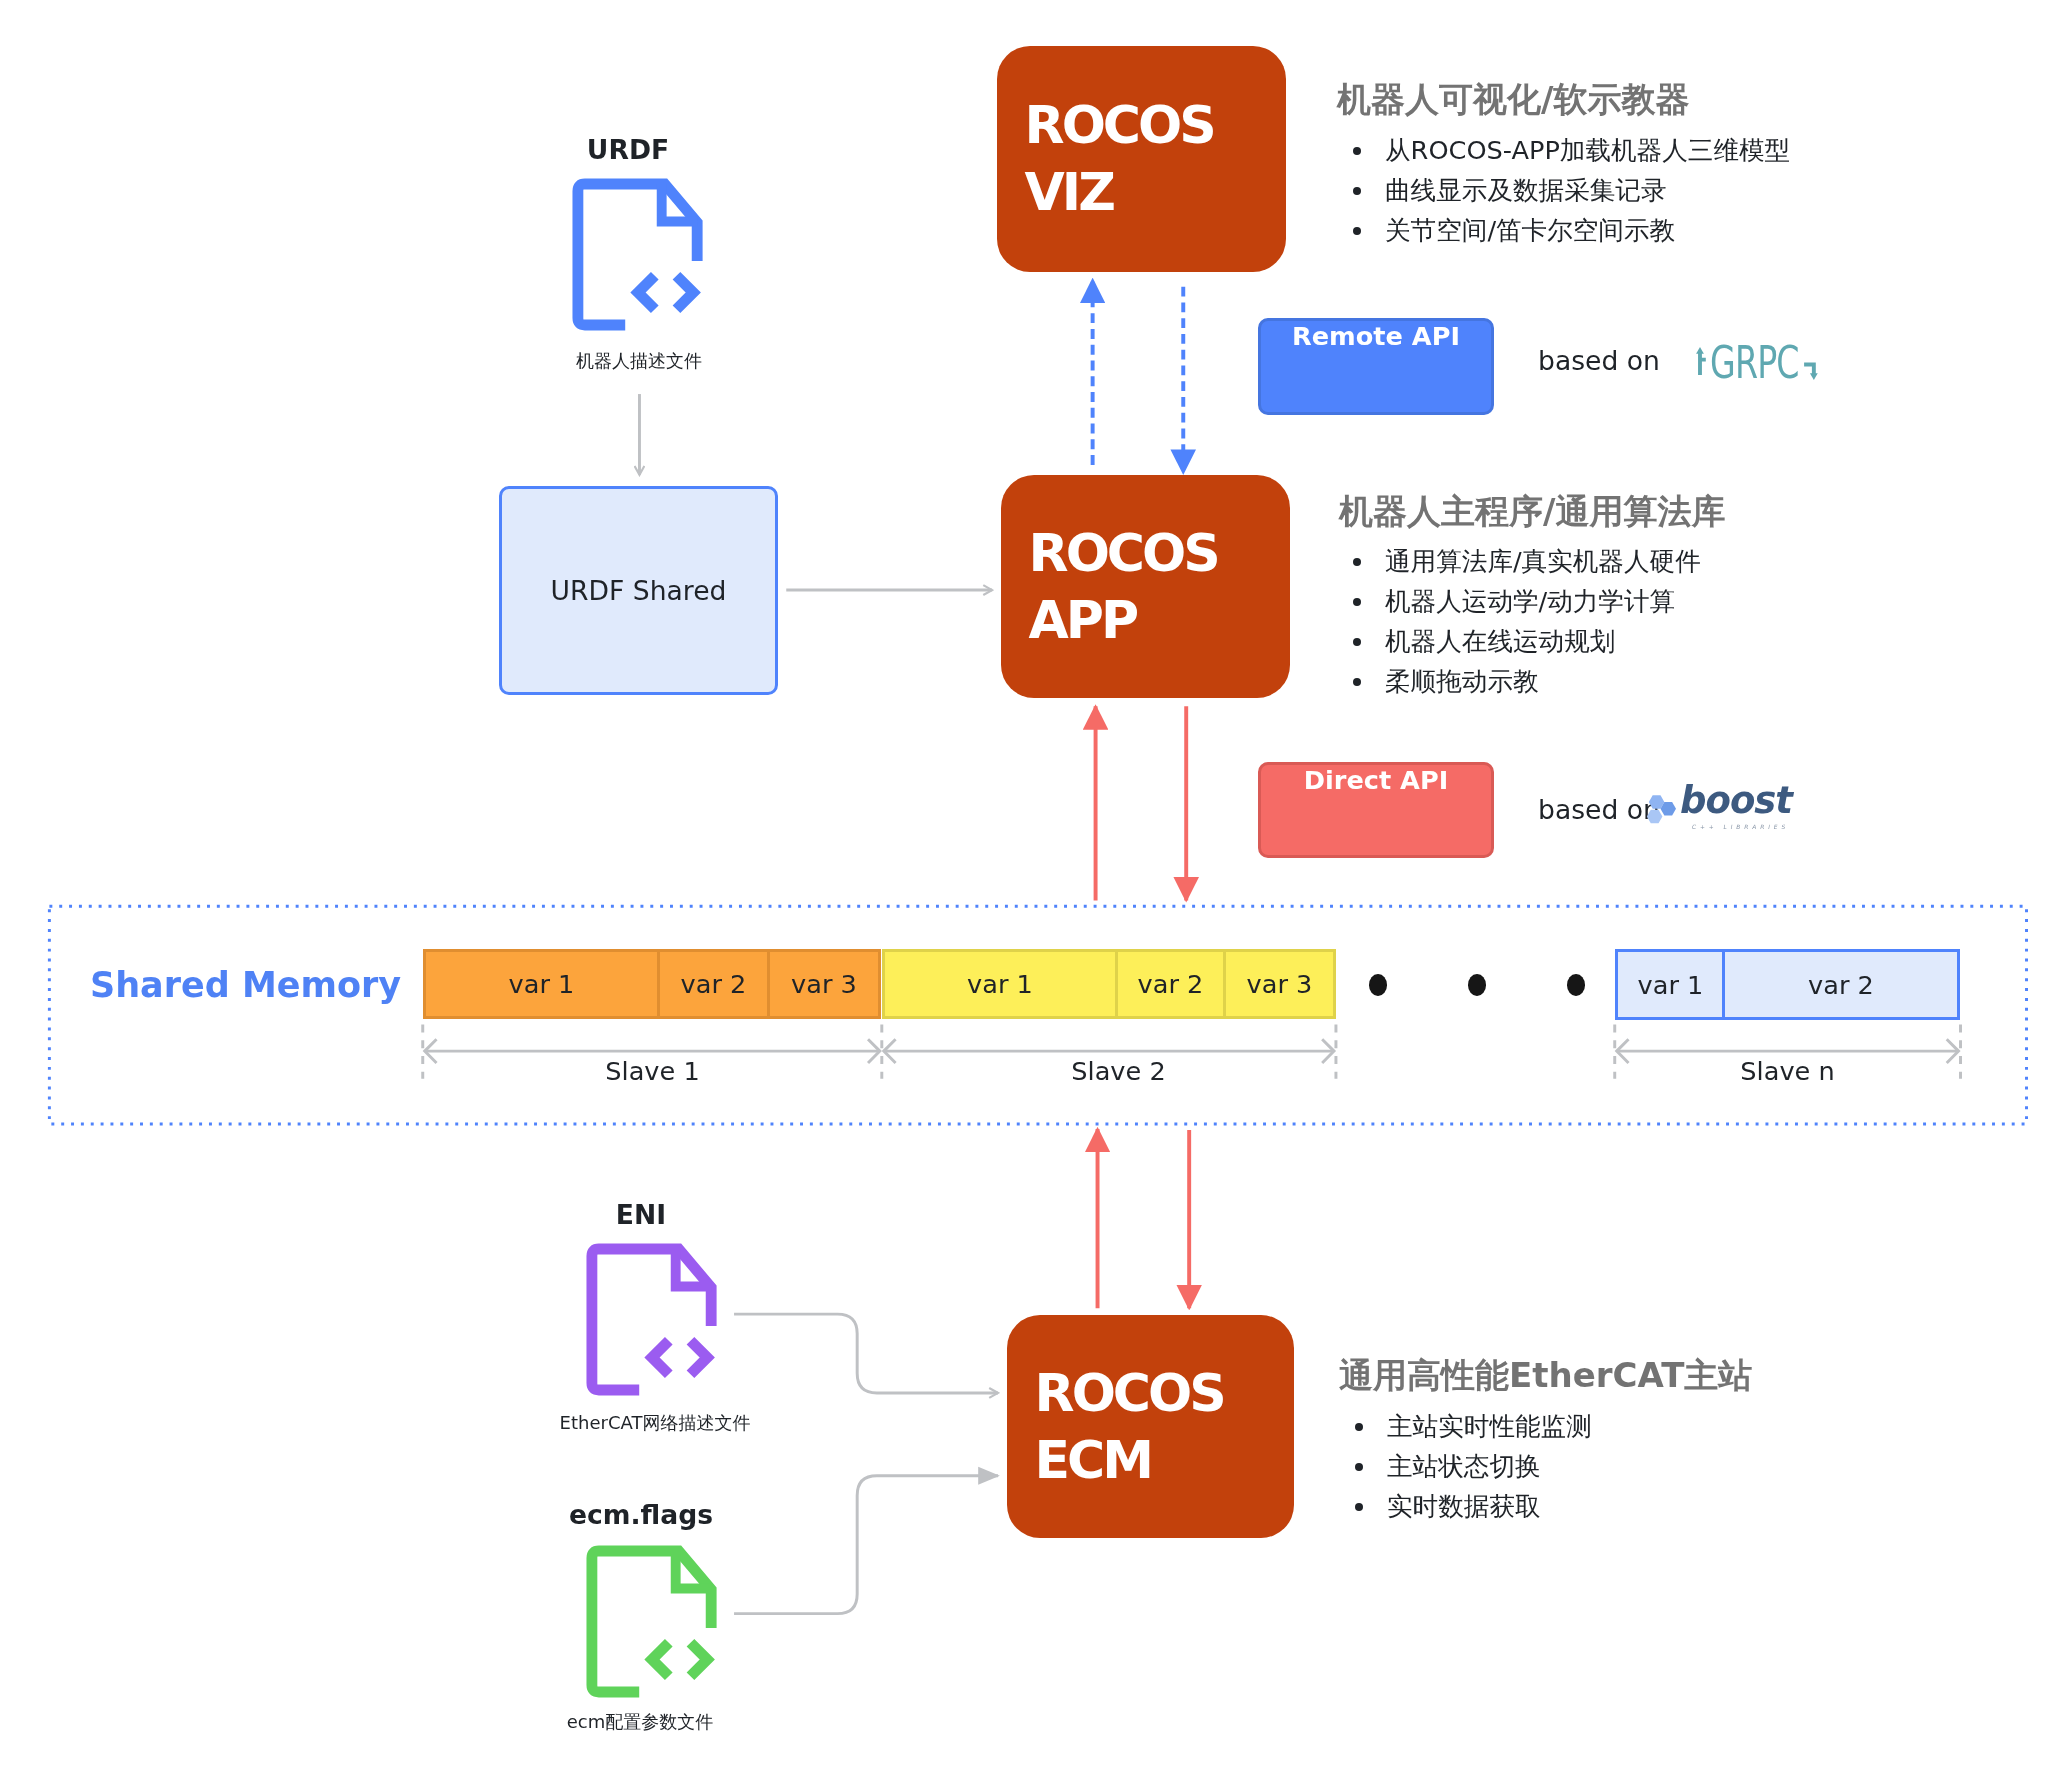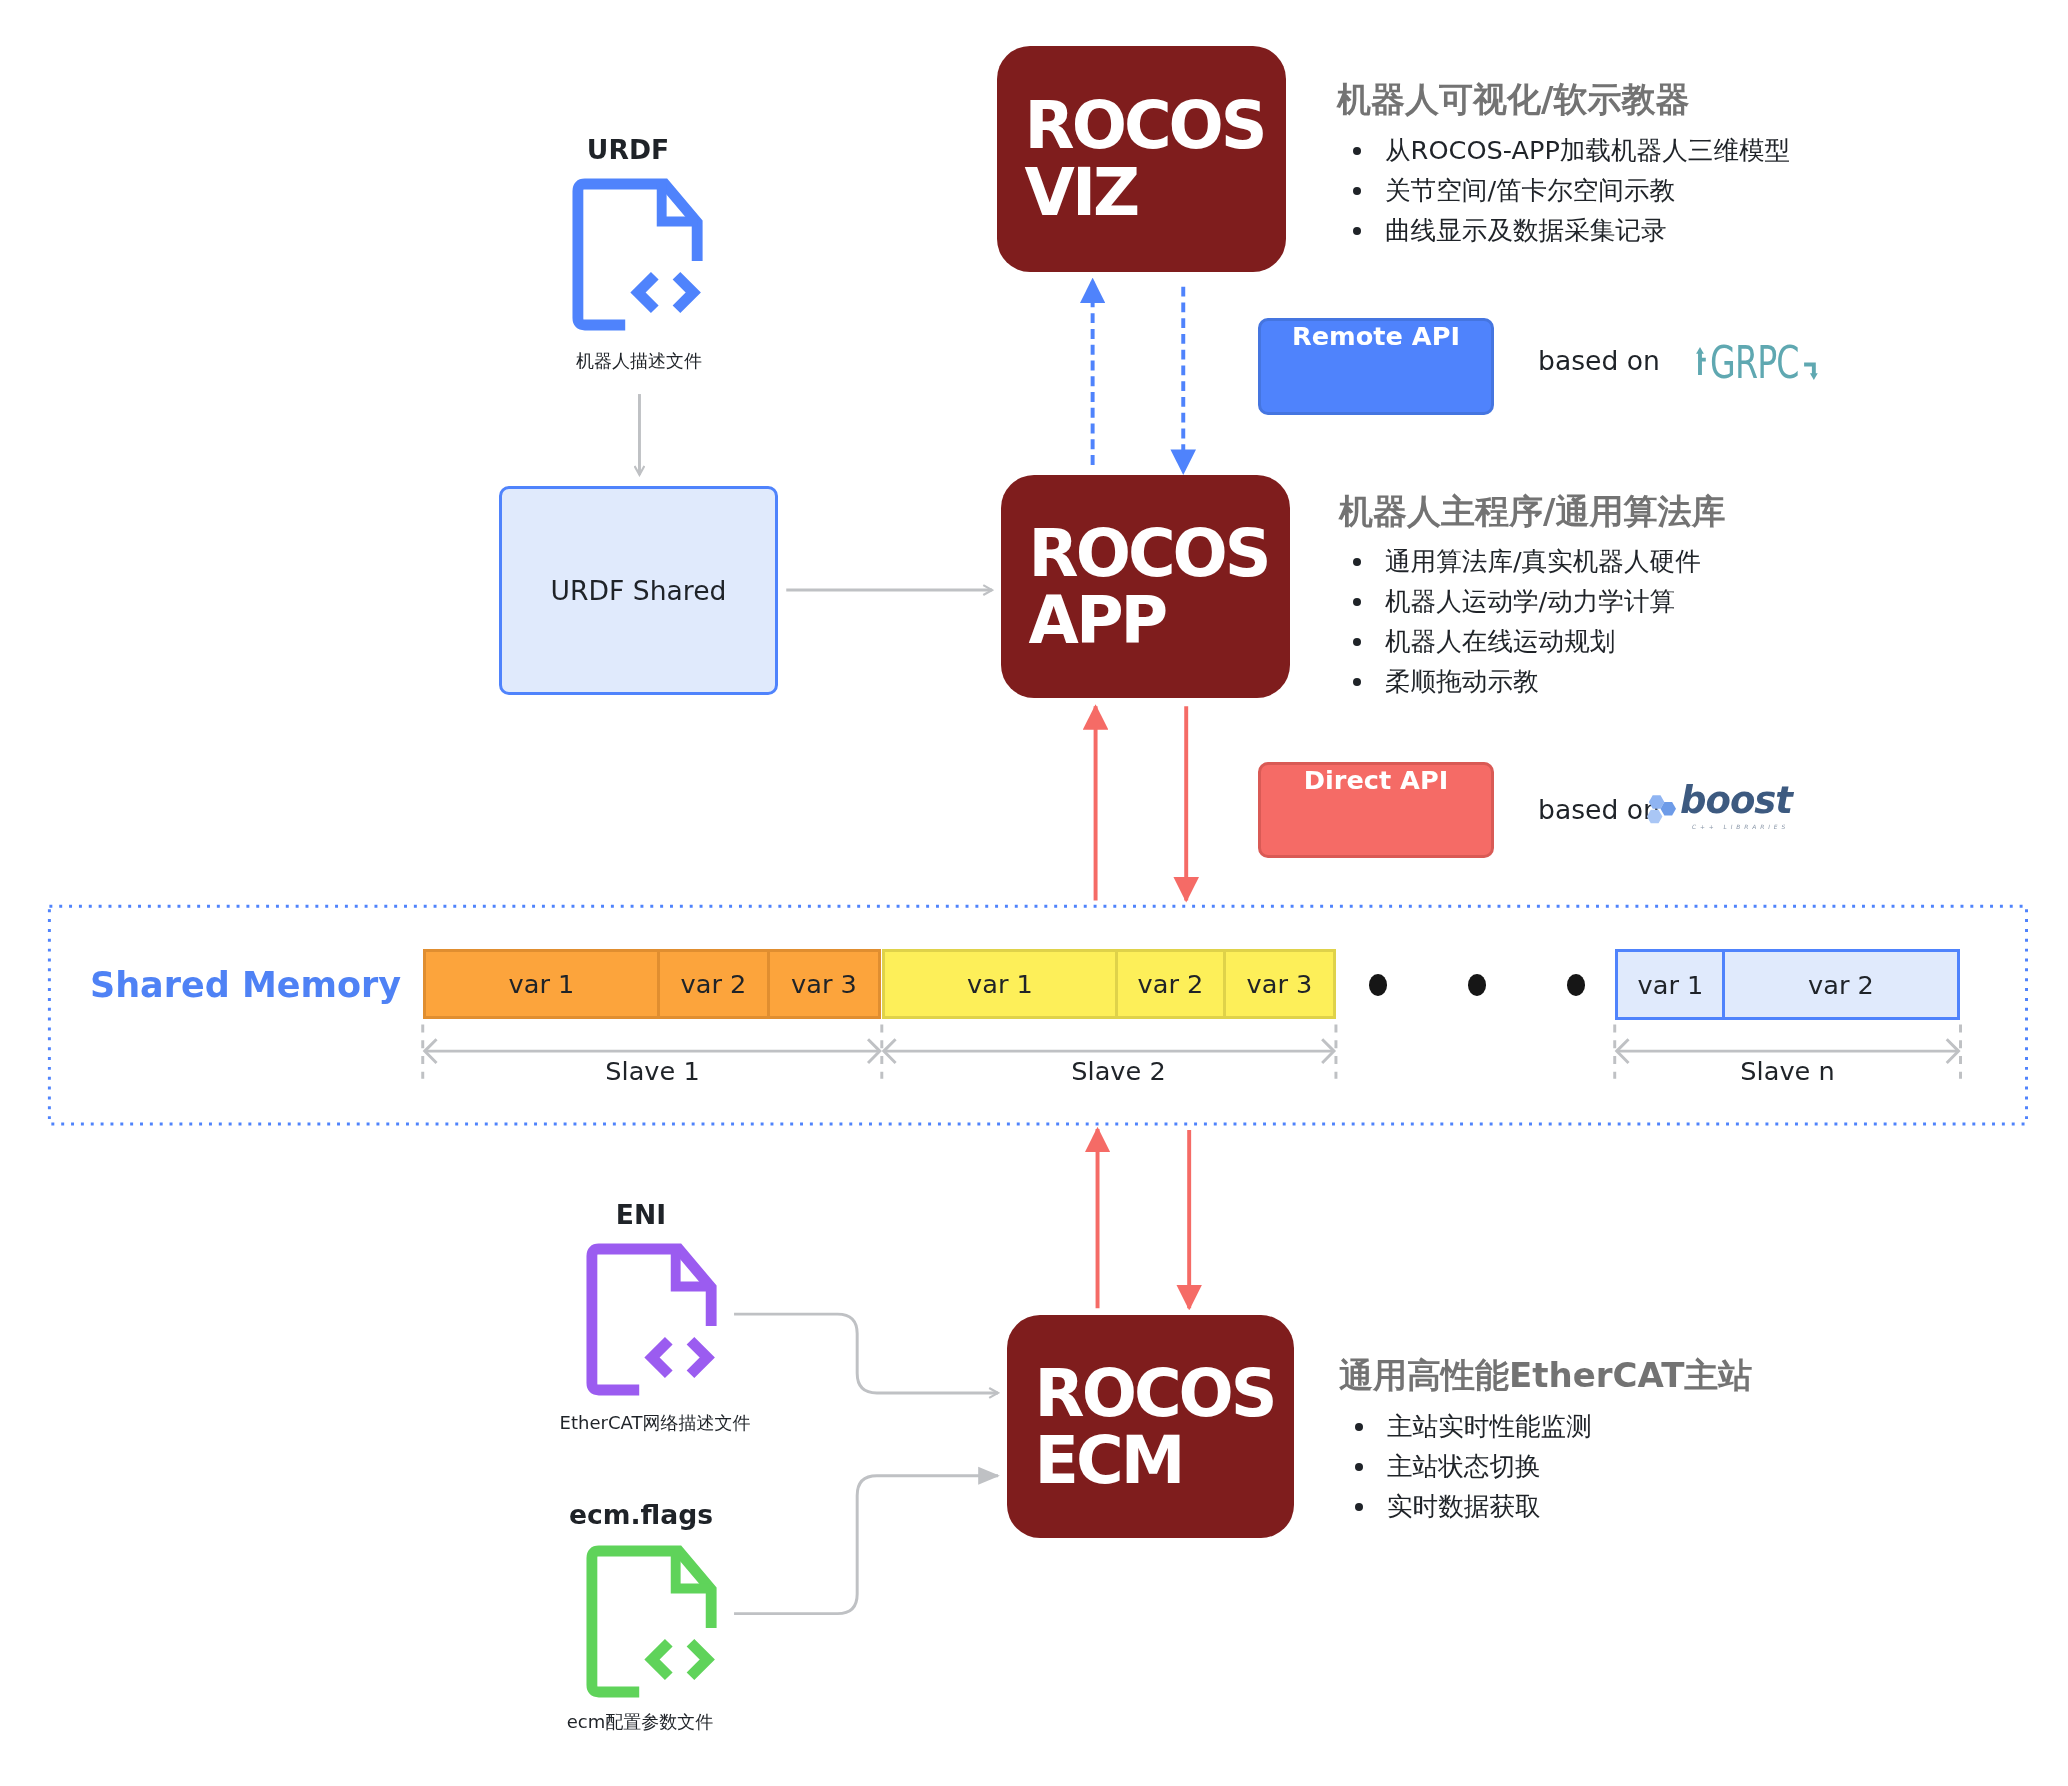--- a/index.html
+++ b/index.html
@@ -2,22 +2,22 @@
 <html><head>
 <meta charset="utf-8">
 <style>
   html, body { margin:0; padding:0; background:#ffffff; }
   body { width:2069px; height:1787px; position:relative; overflow:hidden;
          font-family:"DejaVu Sans", "Liberation Sans", sans-serif; color:#1f2328; }
   .abs { position:absolute; }
   #wires { position:absolute; left:0; top:0; width:2069px; height:1787px; }
   .file-title { font-weight:bold; font-size:26.6px; color:#1f2328; text-align:center; width:296px; }
   .file-caption { font-size:18px; color:#1f2328; text-align:center; width:394px; }
-  .rocos { background:#7f1d1d; border-radius:33px; color:#fff; box-sizing:border-box;
-           font-family:"DejaVu Sans", sans-serif; font-weight:bold; font-size:65px;
+  .rocos { background:#c2410c; border-radius:33px; color:#fff; box-sizing:border-box;
+           font-family:"DejaVu Sans", sans-serif; font-weight:bold; font-size:52px;
            line-height:67px; letter-spacing:-3px; padding-left:27.6px;
            display:flex; flex-direction:column; justify-content:center; }
   .rocos span { display:block; }
   .desc-title { font-weight:bold; font-size:34px; color:#737373; white-space:nowrap; }
   .bullets { list-style:none; margin:0; padding:0; font-size:25.6px; color:#1f2328; }
   .bullets li { height:40px; line-height:40px; white-space:nowrap; position:relative; padding-left:37px; }
   .bullets li::before { content:""; position:absolute; left:4.9px; top:16.7px; width:7.9px; height:7.9px; border-radius:50%; background:#1f2328; }
   .api-btn { border-radius:9.9px; color:#fff; font-weight:bold; font-size:25.6px;
              display:flex; justify-content:center; box-sizing:border-box; }
   .remote { background:#4f83fc; border:3px solid #4575e0; }
@@ -107,22 +107,22 @@
   <span>URDF Shared</span>
 </div>
 
 <div class="abs rocos" style="left:997px; top:46px; width:289px; height:226px;">
   <span>ROCOS</span>
   <span>VIZ</span>
 </div>
 <div class="abs desc-title" style="left:1337px; top:77px;">机器人可视化/软示教器</div>
 <ul class="abs bullets" style="left:1348px; top:130px;">
   <li>从ROCOS-APP加载机器人三维模型</li>
+  <li>曲线显示及数据采集记录</li>
   <li>关节空间/笛卡尔空间示教</li>
-  <li>曲线显示及数据采集记录</li>
 </ul>
 
 <div class="abs api-btn remote" style="left:1258px; top:318px; width:236px; height:97px;">
   <span>Remote API</span>
 </div>
 <div class="abs based" style="left:1538px; top:345px;">based on</div>
 <div class="abs" style="left:1696px; top:335px; height:55px; display:flex; align-items:center;">
   <svg width="13.8" height="33" viewBox="0 0 14 34">
     <path d="M4 30 L4 14 L10 14 M4 14 L4 6" fill="none" stroke="#5fa8b1" stroke-width="4"></path>
     <path d="M0 8 L4 1 L8 8 Z" fill="#5fa8b1"></path>

